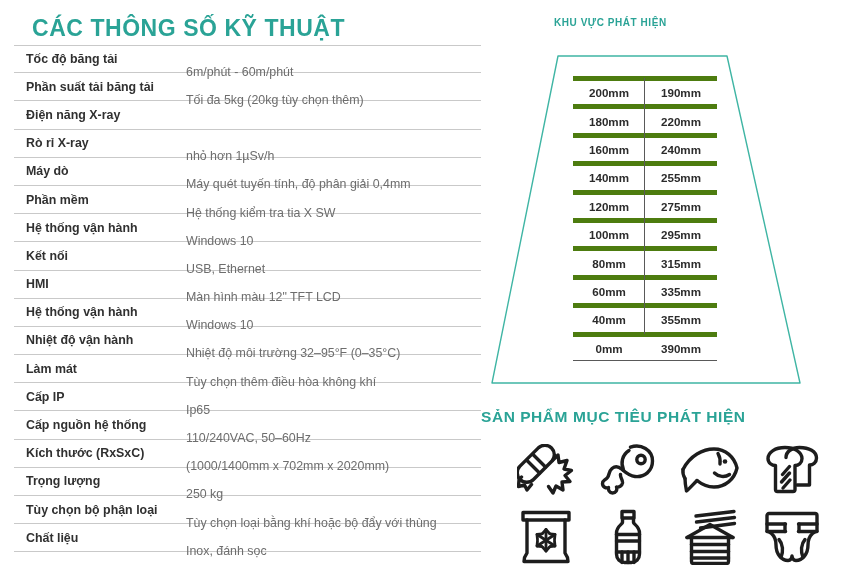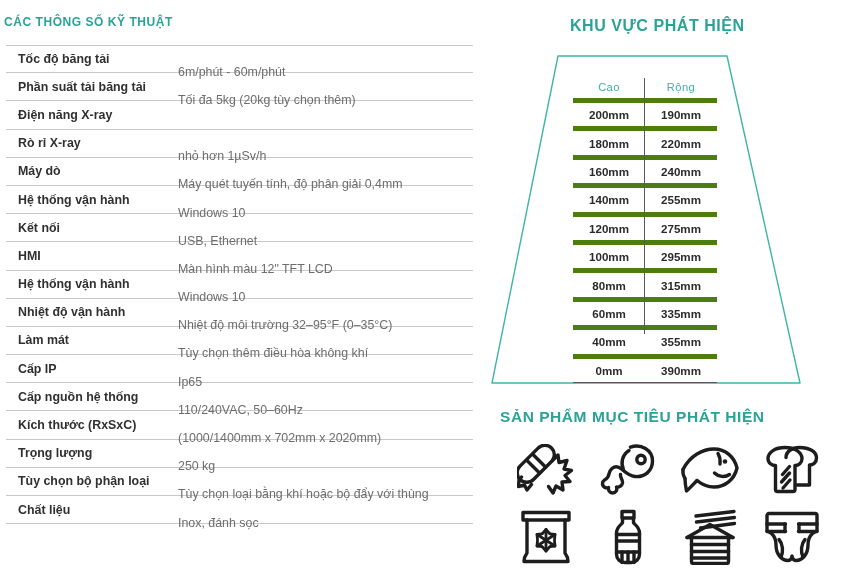--- a/index.html
+++ b/index.html
@@ -13,27 +13,27 @@
   .page{position:relative;width:849px;height:582px;}
 
   
   .heading{
     color:#2aa396;
     font-weight:700;
     letter-spacing:.55px;
     white-space:nowrap;
   }
 
-  #spec-title{position:absolute;left:4px;top:15px;font-size:12px;}
-  #area-title{position:absolute;left:554px;top:17px;font-size:16px;margin-left:16px;}
-  #targets-title{position:absolute;left:500px;top:408px;font-size:15.5px;}
+  #spec-title{position:absolute;left:32px;top:15px;font-size:23px;}
+  #area-title{position:absolute;left:554px;top:17px;font-size:10px;}
+  #targets-title{position:absolute;left:481px;top:408px;font-size:15.5px;}
 
   
   #spec-table{
-    position:absolute;left:6px;top:45px;width:467px;
+    position:absolute;left:14px;top:45px;width:467px;
   }
   .spec-row{
     display:flex;
     align-items:center;
     height:28.2px;
     border-bottom:1px solid #c9c9c9;
     box-sizing:border-box;
   }
   .spec-row:first-child{border-top:1px solid #c9c9c9;}
   .spec-label{
@@ -133,20 +133,24 @@
       </div>
       <div class="spec-row">
         <div class="spec-label">Rò rỉ X-ray</div>
         <div class="spec-value">nhỏ hơn 1µSv/h</div>
       </div>
       <div class="spec-row">
         <div class="spec-label">Máy dò</div>
         <div class="spec-value">Máy quét tuyến tính, độ phân giải 0,4mm</div>
       </div>
       <div class="spec-row">
+        <div class="spec-label">Phần mềm</div>
+        <div class="spec-value">Hệ thống kiểm tra tia X SW</div>
+      </div>
+      <div class="spec-row">
         <div class="spec-label">Hệ thống vận hành</div>
         <div class="spec-value">Windows 10</div>
       </div>
       <div class="spec-row">
         <div class="spec-label">Kết nối</div>
         <div class="spec-value">USB, Ethernet</div>
       </div>
       <div class="spec-row">
         <div class="spec-label">HMI</div>
         <div class="spec-value">Màn hình màu 12" TFT LCD</div>
@@ -193,24 +197,20 @@
 
   <div id="trapezoid">
     <svg width="320" height="340" viewBox="0 0 320 340" aria-hidden="true">
       <path d="M 72 6 L 241 6 L 314 333 L 6 333 Z" fill="none" stroke="#3fb5a4" stroke-width="1.4" stroke-linejoin="round"></path>
     </svg>
   </div>
 
   <div id="detect-table">
     <div id="detect-wrap">
       <div id="detect-divider"></div>
-      <div class="detect-head">
-        <div>Cao</div>
-        <div>Rộng</div>
-      </div>
       <div id="detect-rows">
           <div class="detect-row">
             <div>200mm</div>
             <div>190mm</div>
           </div>
           <div class="detect-row">
             <div>180mm</div>
             <div>220mm</div>
           </div>
           <div class="detect-row">

